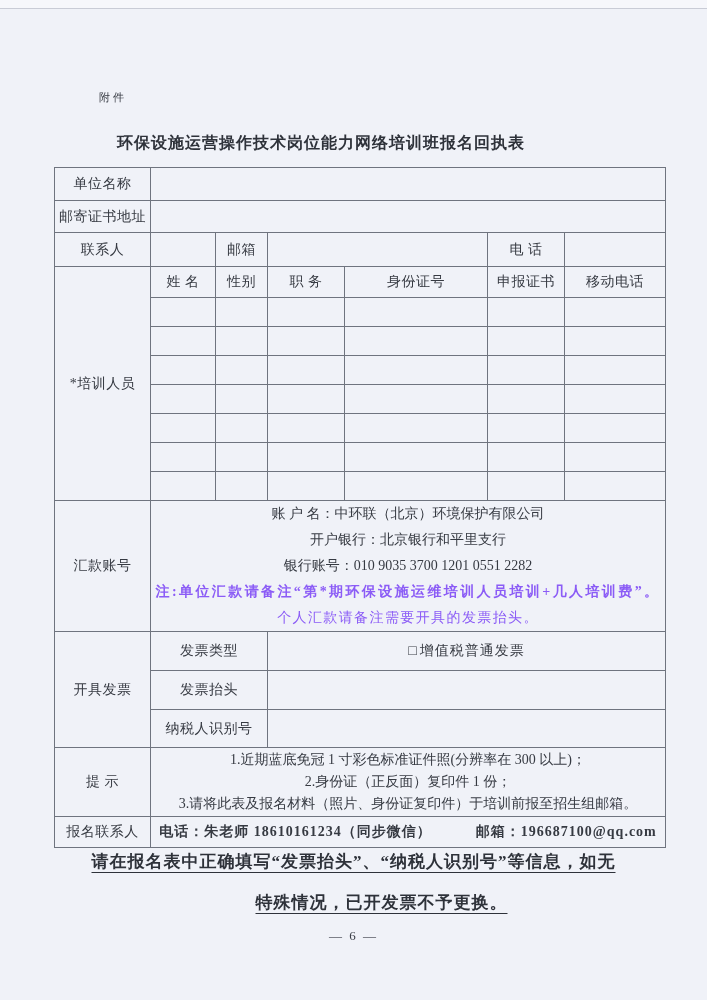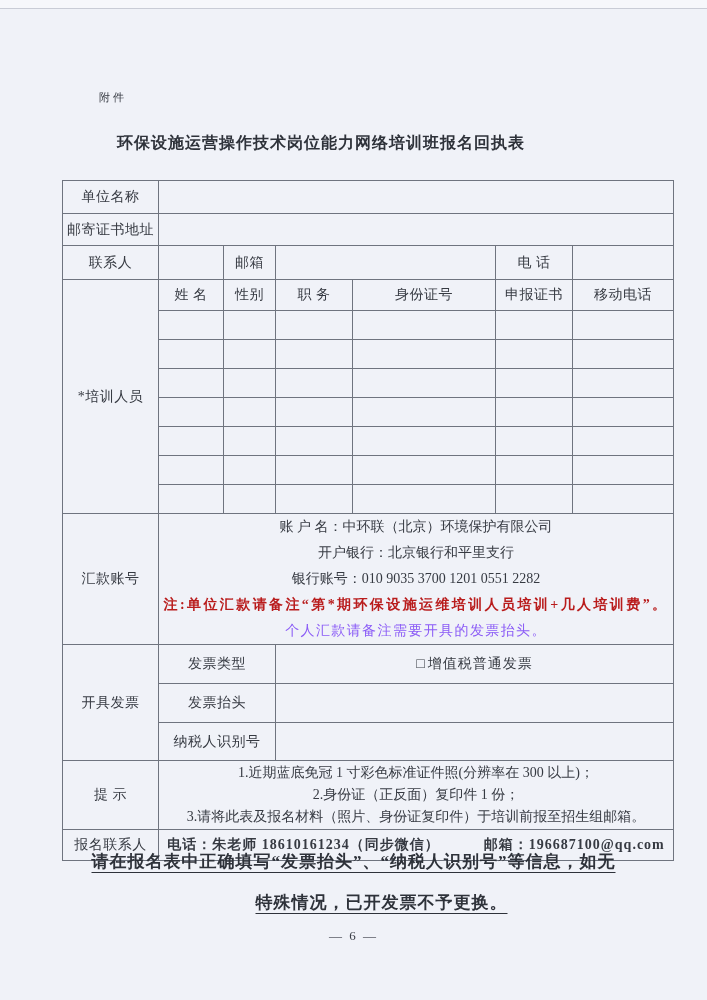--- a/index.html
+++ b/index.html
@@ -8,31 +8,31 @@
     background:#f0f2f8;overflow:hidden;
     font-family:"Liberation Serif","DejaVu Serif",serif;
     color:#363a42;
   }
   .scan-top{position:absolute;top:0;left:0;width:707px;height:8px;
     background:#f6f7fb;border-bottom:1px solid #c9ccd6;}
   .attachment{position:absolute;left:99px;top:90px;font-size:11px;letter-spacing:3px;}
   .doc-title{position:absolute;left:0;top:133px;width:642px;text-align:center;
     font-size:16px;font-weight:bold;letter-spacing:1px;color:#2e323a;}
   table.form{
-    position:absolute;left:62px;top:167px;width:611px;
-    border-collapse:collapse;table-layout:fixed;margin-top:13px;
+    position:absolute;left:54px;top:167px;width:611px;
+    border-collapse:collapse;table-layout:fixed;
   }
   table.form td{
     border:1px solid #6f747f;padding:0;font-size:14px;
     text-align:center;vertical-align:middle;color:#363a42;
     overflow:hidden;
   }
   td.lab{letter-spacing:0.5px;}
   .remit{padding:5px 4px 4px 11px;line-height:26px;text-align:left;}
-  .remit .note{font-weight:bold;letter-spacing:2.4px;color:#b91c1c;white-space:nowrap;}
+  .remit .note{font-weight:bold;letter-spacing:2.4px;color:#8b5cf6;white-space:nowrap;}
   .remit .note2{font-weight:normal;letter-spacing:1.4px;color:#8b5cf6;}
   .tips{padding:3px 4px 3px 8px;line-height:22px;text-align:left;font-size:13.5px;}
   .regline{padding-left:10px;text-align:left;font-weight:bold;letter-spacing:1px;
     color:#30343c;font-size:14.5px;}
   .regline .mail{display:inline-block;margin-left:44px;}
   .chkrow{letter-spacing:1px;}
   .chk{display:inline-block;margin-right:2px;}
   .footer-line{position:absolute;left:0;width:707px;text-align:center;
     font-weight:bold;font-size:17px;letter-spacing:1px;color:#2e323a;
     text-decoration:underline;text-underline-offset:5px;}

